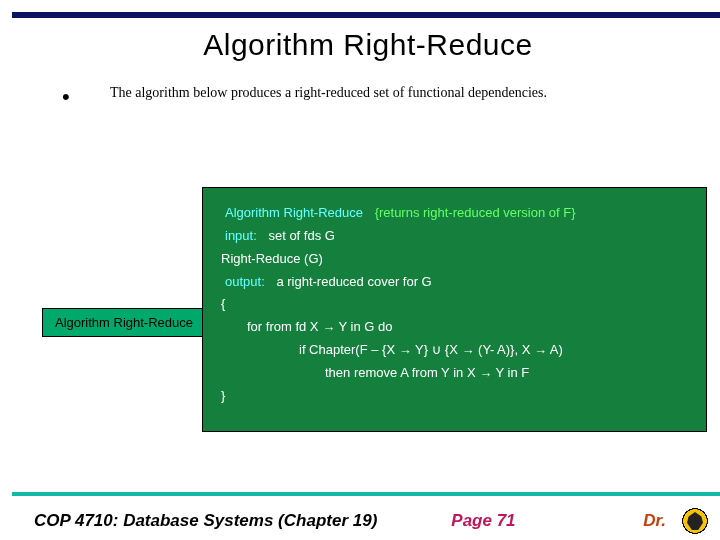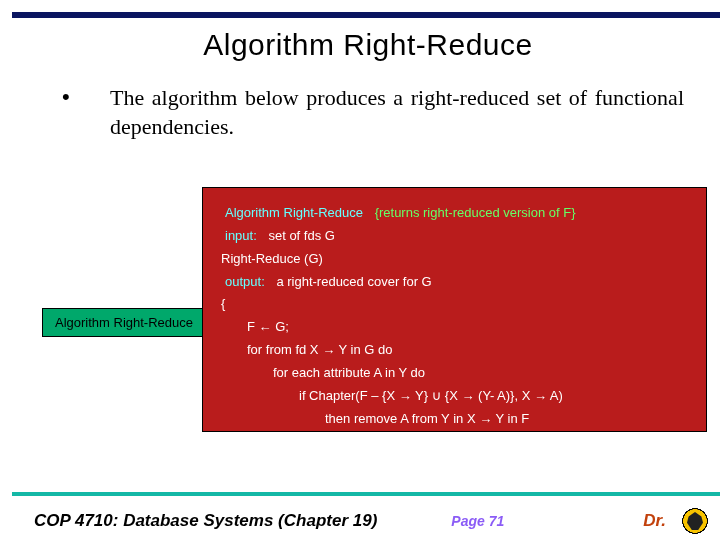--- a/index.html
+++ b/index.html
@@ -29,21 +29,21 @@
     margin: 18px 40px 0 40px;
   }
   .bullet {
     width: 50px;
     font-size: 22px;
     color: #000;
     padding-left: 10px;
   }
   .intro-text {
     font-family: "Times New Roman", Times, serif;
-    font-size: 22px;
+    font-size: 14px;
     color: #000;
     text-align: justify;
     line-height: 1.3;
     flex: 1;
   }
   .label-box {
     position: absolute;
     left: 30px;
     top: 296px;
     background: #00a86b;
@@ -51,21 +51,21 @@
     padding: 6px 8px;
     font-size: 13px;
     color: #000;
   }
   .code-box {
     position: absolute;
     left: 190px;
     top: 175px;
     width: 505px;
     height: 245px;
-    background: #b91c1c;
+    background: #15803d;
     border: 1px solid #000;
     padding: 12px 14px;
     color: #fff;
     font-size: 13px;
     line-height: 1.45;
   }
   .code-box .cyan { color: #66ffff; }
   .code-box .lime { color: #66ff66; }
   .indent1 { padding-left: 26px; display: block; }
   .indent2 { padding-left: 52px; display: block; }
@@ -83,24 +83,24 @@
   }
   .footer-left {
     font-family: Arial, sans-serif;
     font-size: 17px;
     font-style: italic;
     font-weight: bold;
     color: #000;
   }
   .footer-page {
     font-family: Arial, sans-serif;
-    font-size: 14px;
+    font-size: 17px;
     font-style: italic;
     font-weight: bold;
-    color: #8b5cf6;
+    color: #be185d;
     margin-left: 70px;
   }
   .footer-right {
     font-family: Arial, sans-serif;
     font-size: 17px;
     font-style: italic;
     font-weight: bold;
     color: #c2410c;
     margin-left: auto;
     margin-right: 10px;
@@ -143,23 +143,21 @@
     <span class="cyan">Algorithm Right-Reduce</span><span class="lime">  {returns right-reduced version of F}</span>
   </div>
   <div>
     <span class="cyan">input:</span><span>  set of fds G</span>
   </div>
   <div>Right-Reduce (G)</div>
   <div>
     <span class="cyan">output:</span><span> a right-reduced cover for G</span>
   </div>
   <div>{</div>
-  <span class="indent1">F ← G;</span>
   <span class="indent1">for from fd X → Y in G do</span>
-  <span class="indent2">for each attribute A in Y do</span>
   <span class="indent3">if Chapter(F – {X → Y} ∪ {X → (Y- A)}, X → A)</span>
   <span class="indent4">then remove A from Y in X → Y in F</span>
   <div>}</div>
 </div>
 
 <div class="footer">
   <span class="footer-left">COP 4710: Database Systems  (Chapter 19)</span>
   <span class="footer-page">Page 71</span>
   <span class="footer-right">Dr.</span>
   <div class="logo"></div>

